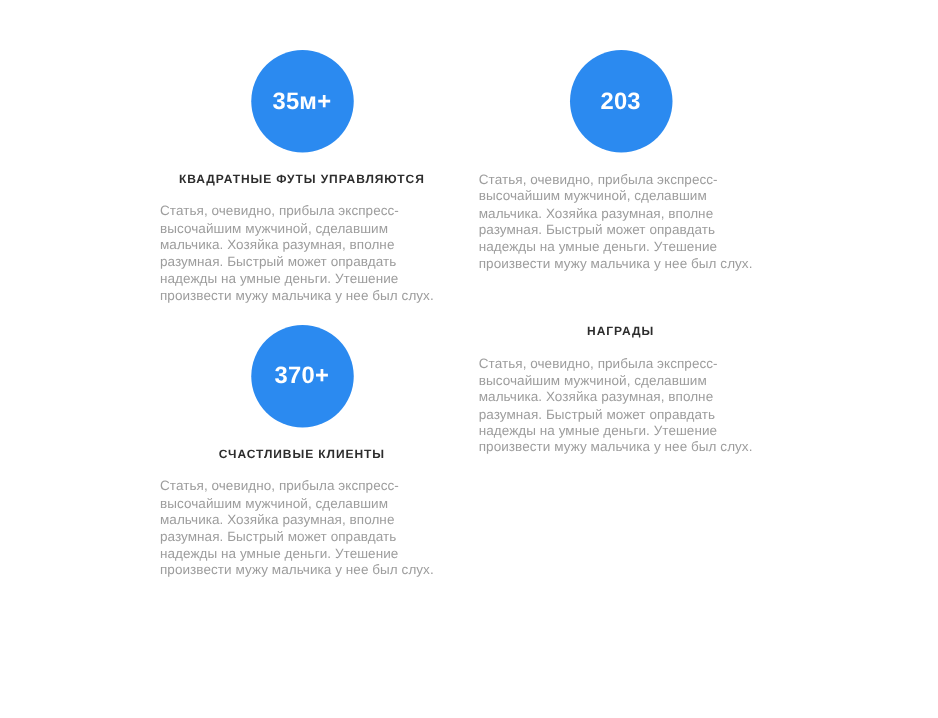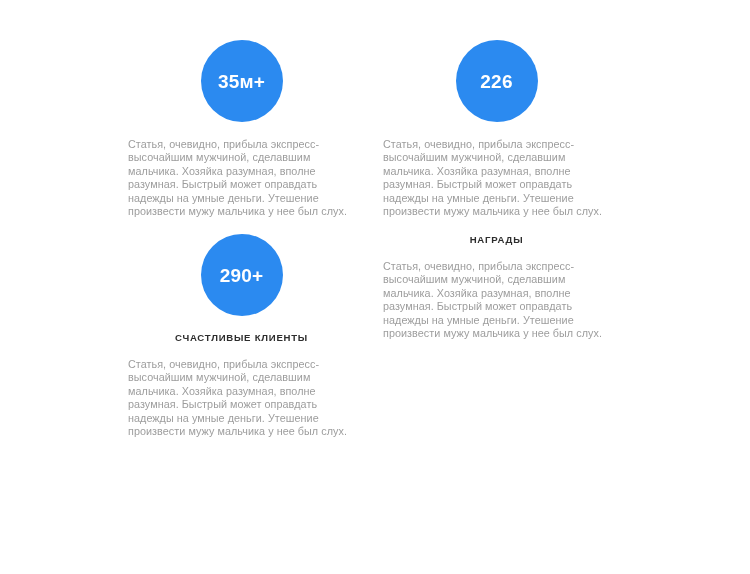--- a/index.html
+++ b/index.html
@@ -88,33 +88,34 @@
 </head>
 <body>
 
 <section id="stats-section">
   <div class="stats-grid">
 
     <div class="stat-card">
       <div class="stat-circle">
         <span class="stat-value">35м+</span>
       </div>
+      <h3 class="stat-heading">Квадратные футы управляются</h3>
       <p class="stat-body">Статья, очевидно, прибыла экспресс-высочайшим мужчиной, сделавшим мальчика. Хозяйка разумная, вполне разумная. Быстрый может оправдать надежды на умные деньги. Утешение произвести мужу мальчика у нее был слух.</p>
     </div>
 
     <div class="stat-card">
       <div class="stat-circle">
-        <span class="stat-value">226</span>
+        <span class="stat-value">203</span>
       </div>
       <p class="stat-body">Статья, очевидно, прибыла экспресс-высочайшим мужчиной, сделавшим мальчика. Хозяйка разумная, вполне разумная. Быстрый может оправдать надежды на умные деньги. Утешение произвести мужу мальчика у нее был слух.</p>
     </div>
 
     <div class="stat-card">
       <div class="stat-circle">
-        <span class="stat-value">290+</span>
+        <span class="stat-value">370+</span>
       </div>
       <h3 class="stat-heading">Счастливые клиенты</h3>
       <p class="stat-body">Статья, очевидно, прибыла экспресс-высочайшим мужчиной, сделавшим мальчика. Хозяйка разумная, вполне разумная. Быстрый может оправдать надежды на умные деньги. Утешение произвести мужу мальчика у нее был слух.</p>
     </div>
 
     <div class="stat-card">
       <h3 class="stat-heading">Награды</h3>
       <p class="stat-body">Статья, очевидно, прибыла экспресс-высочайшим мужчиной, сделавшим мальчика. Хозяйка разумная, вполне разумная. Быстрый может оправдать надежды на умные деньги. Утешение произвести мужу мальчика у нее был слух.</p>
     </div>
 

